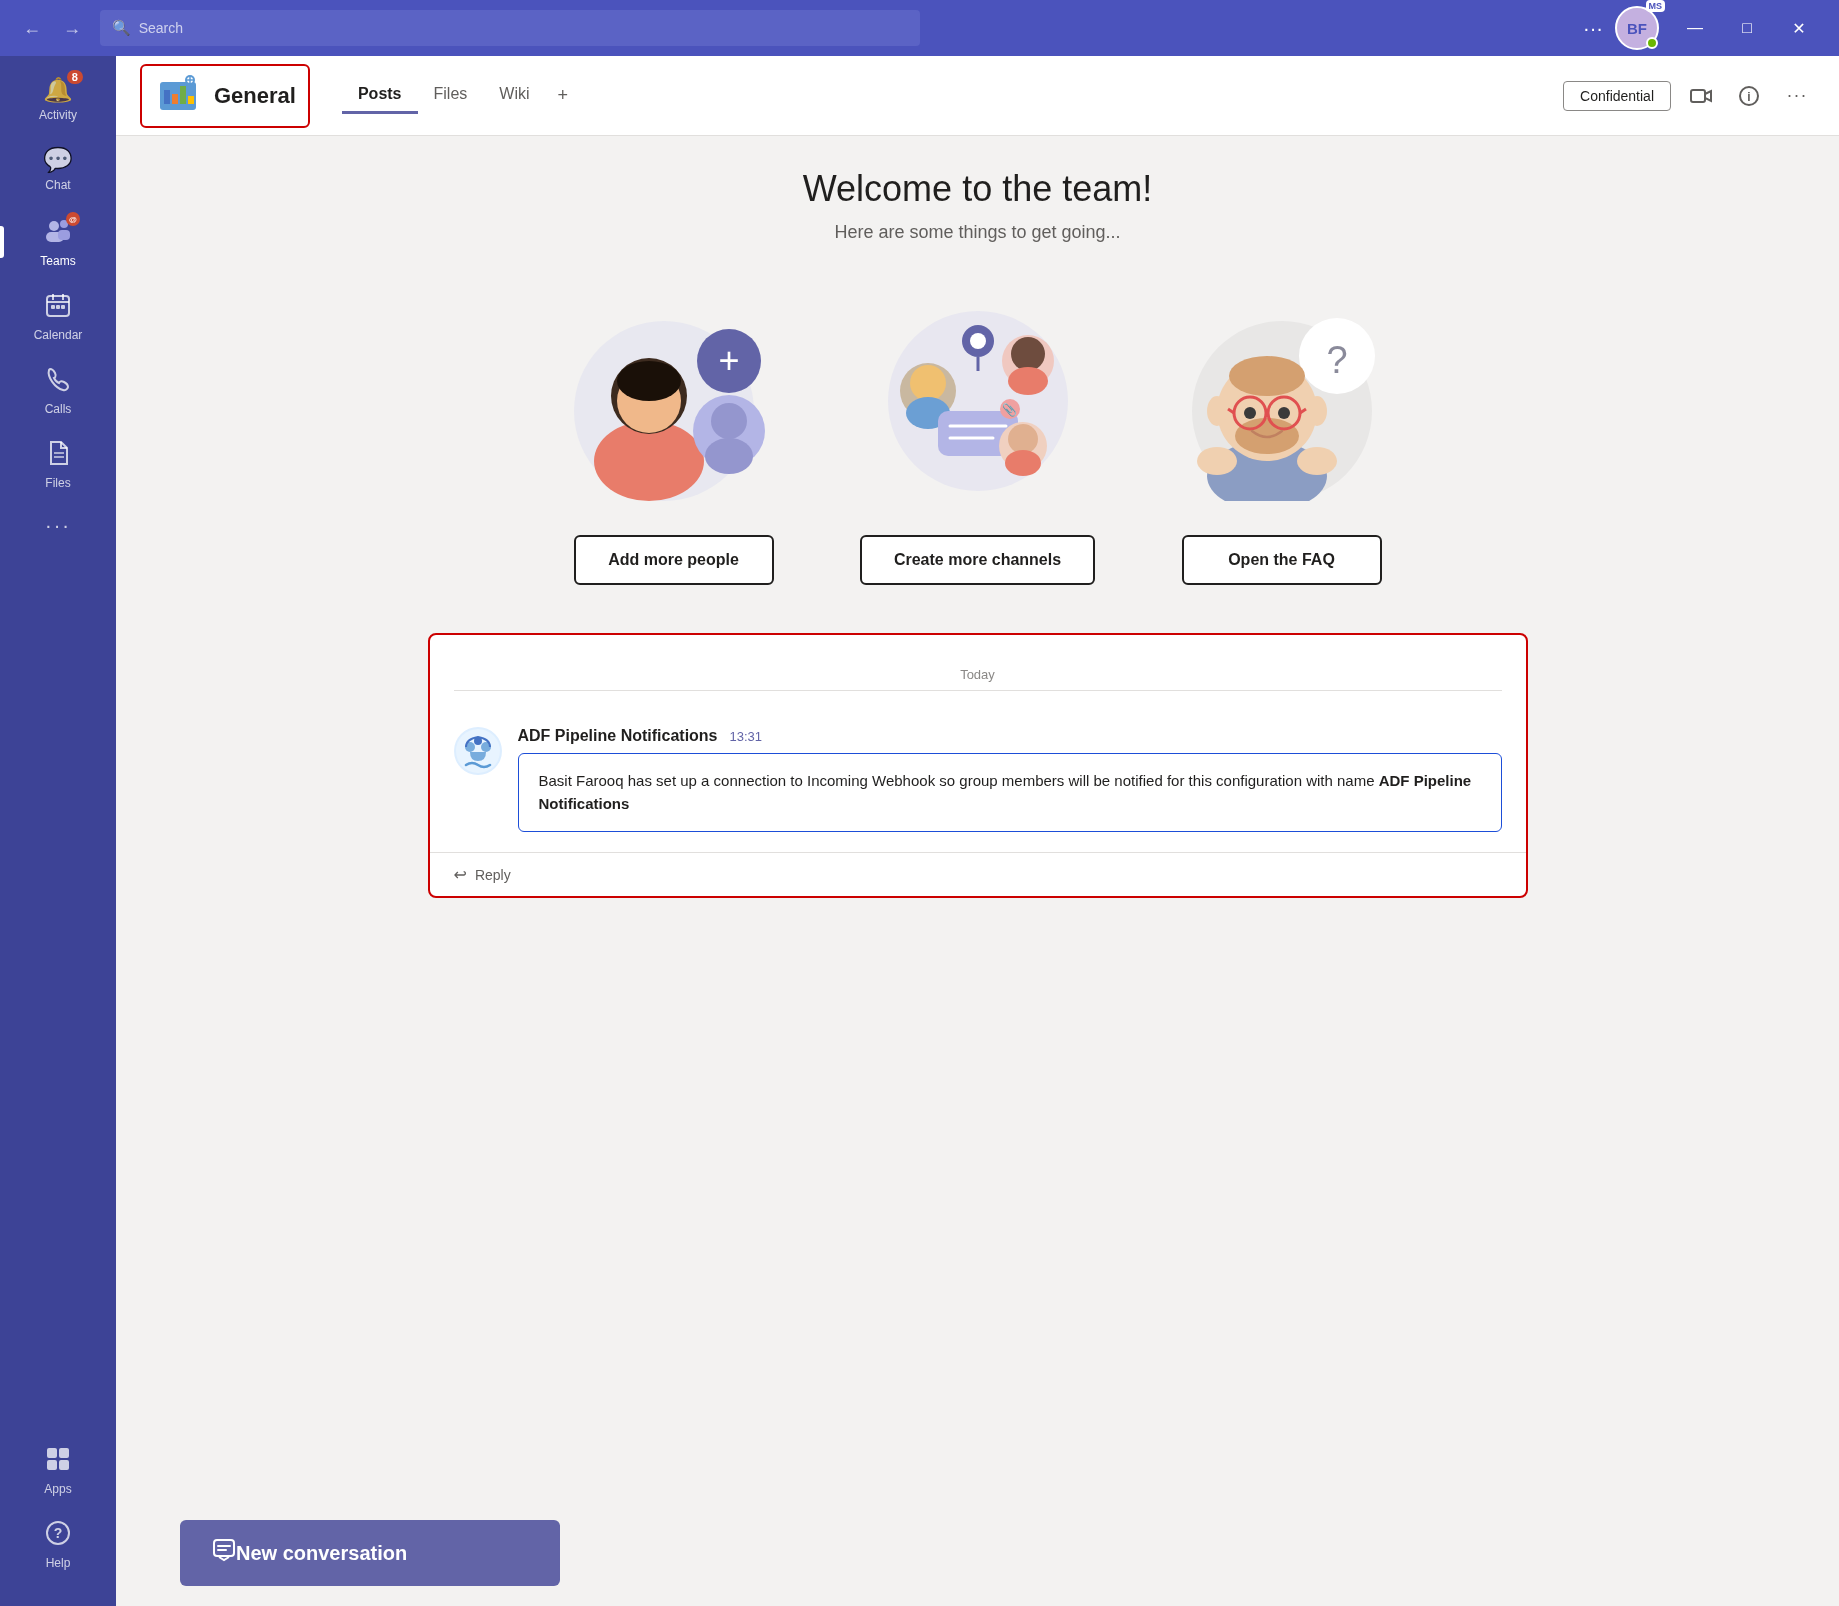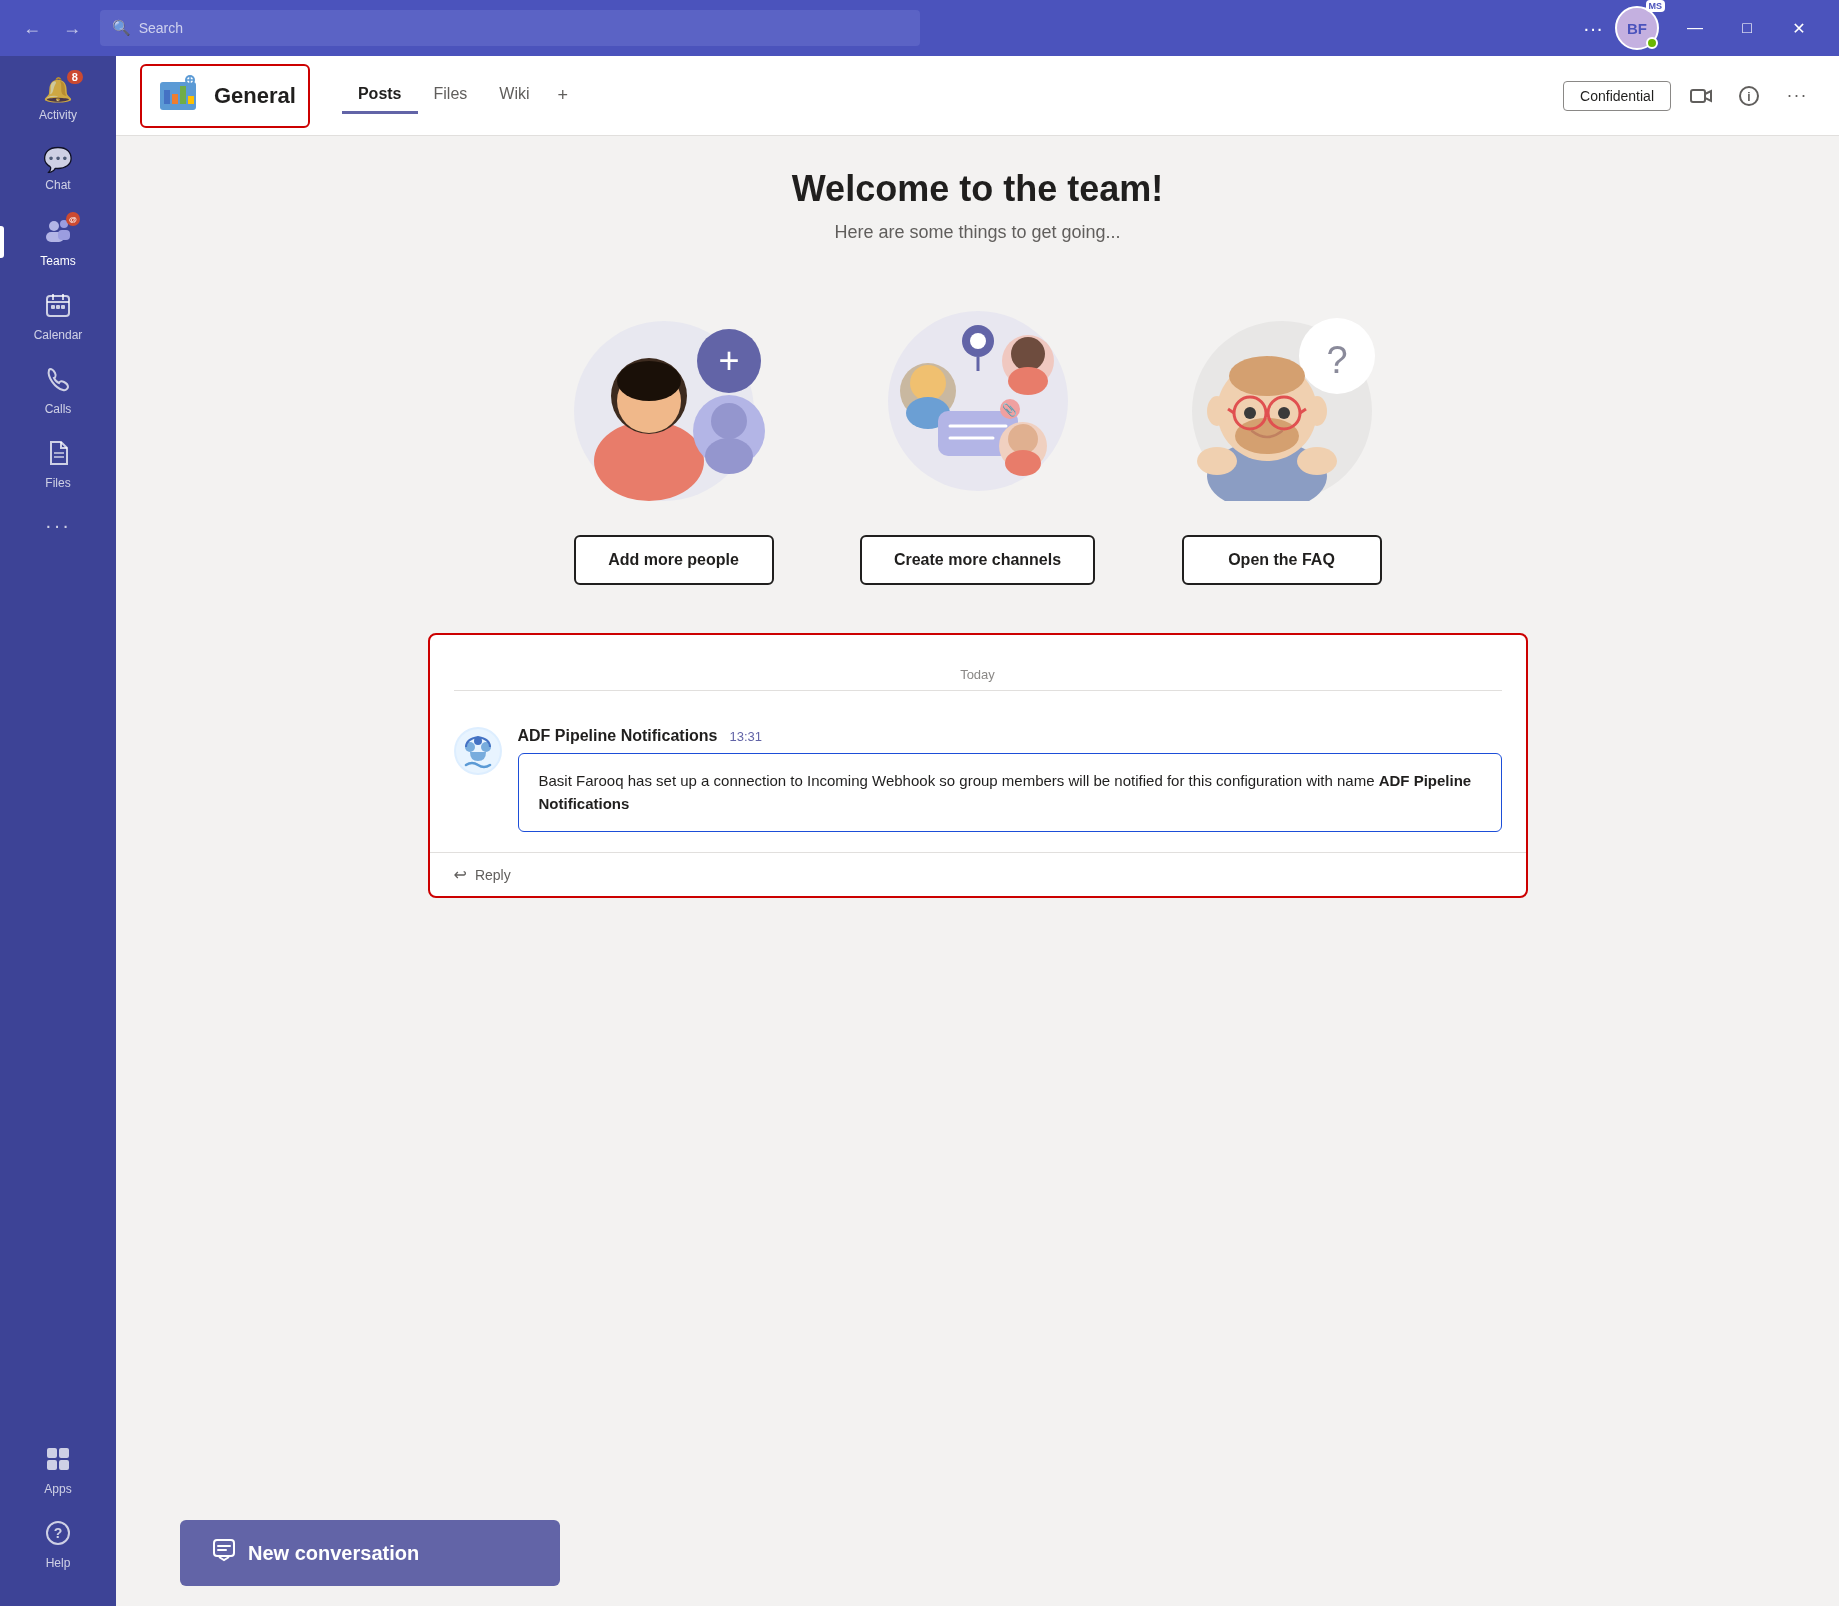--- a/index.html
+++ b/index.html
@@ -268,21 +268,21 @@
       flex: 1;
       overflow-y: auto;
       padding: 32px 64px;
       display: flex;
       flex-direction: column;
       align-items: center;
     }
 
     .welcome-title {
       font-size: 36px;
-      font-weight: 700;
+      font-weight: 400;
       color: #201f1e;
       margin-bottom: 12px;
       text-align: center;
     }
     .welcome-subtitle {
       font-size: 18px;
       color: #605e5c;
       margin-bottom: 48px;
       text-align: center;
     }
@@ -402,21 +402,20 @@
 
     
     .conversation-bar {
       padding: 20px 64px;
       background: #f3f2f1;
       flex-shrink: 0;
     }
     .new-conv-btn {
       display: flex;
       align-items: center;
-      gap: 12px;
       background: #6264a7;
       color: white;
       border: none;
       border-radius: 6px;
       padding: 18px 32px;
       font-size: 20px;
       font-weight: 600;
       cursor: pointer;
       min-width: 380px;
     }

